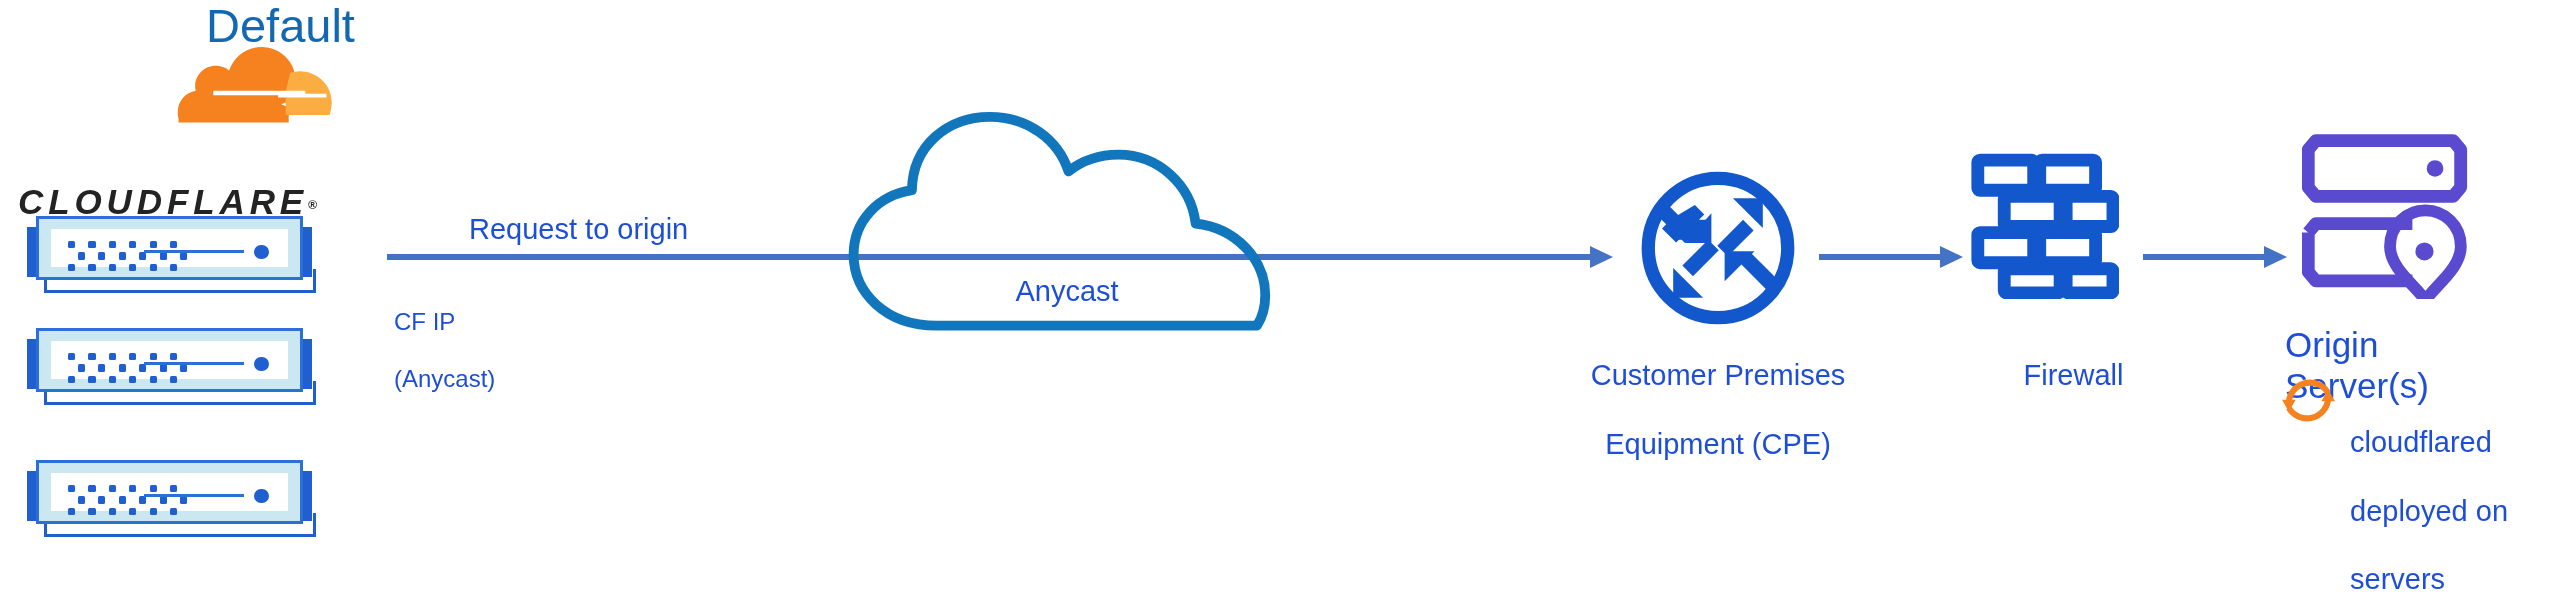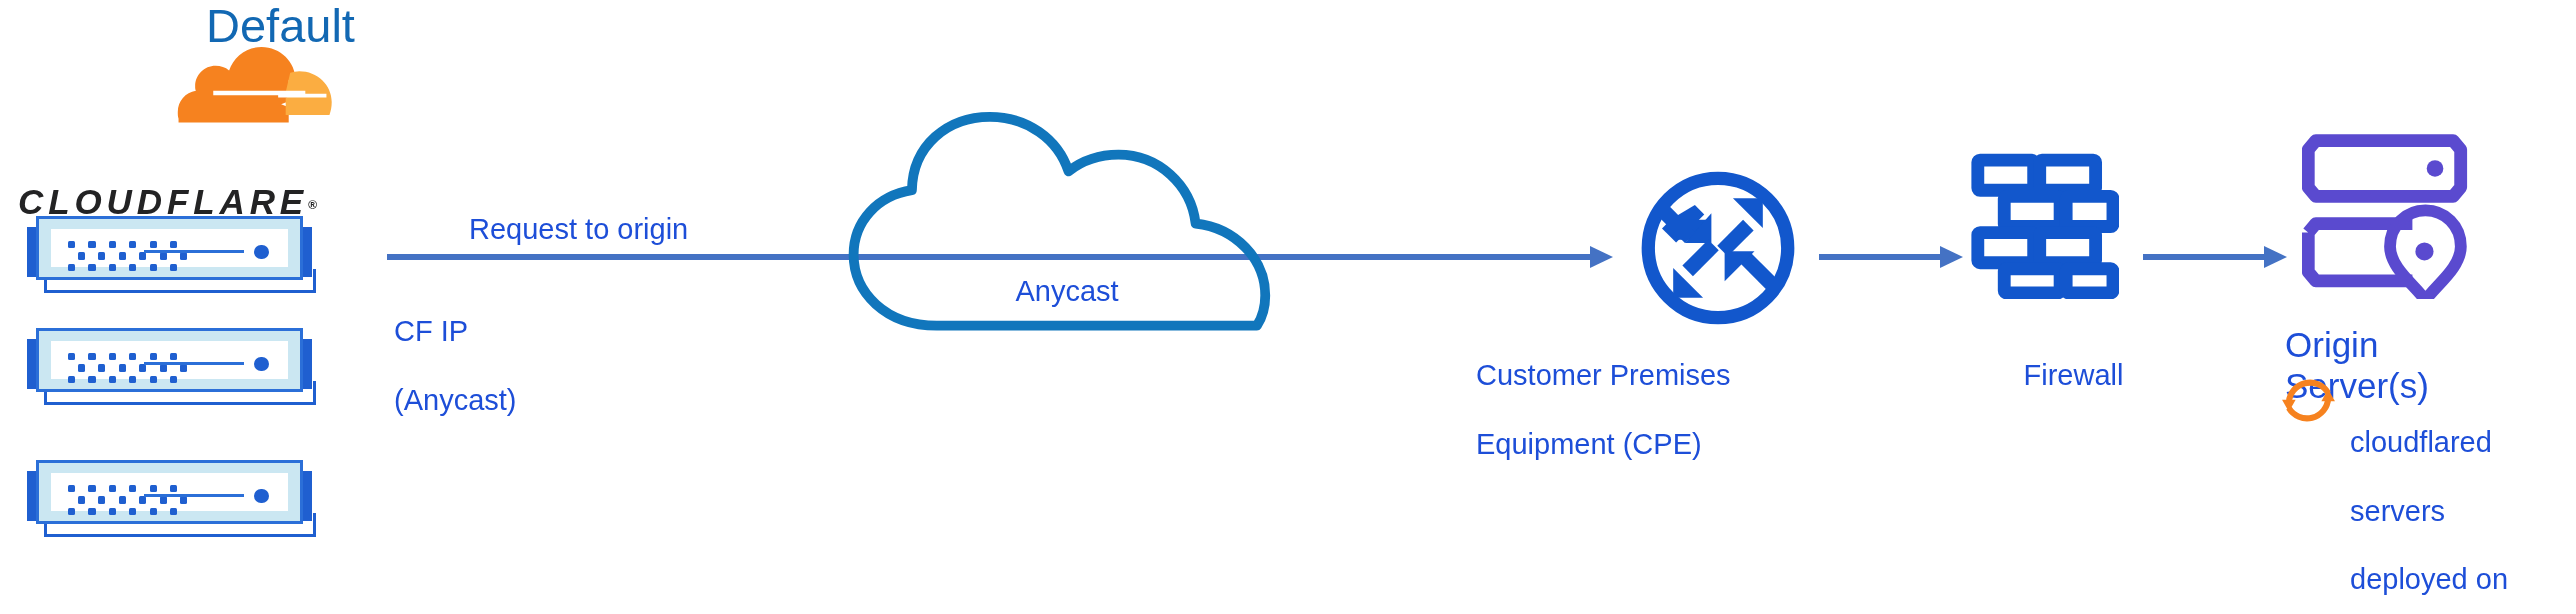--- a/index.html
+++ b/index.html
@@ -168,21 +168,21 @@
     </div>
   </div>
 
   <div class="arrow" style="left:387px;top:246px;width:1226px;">
     <div class="shaft" style="width:1203px;"></div>
     <div class="head" style="left:1203px;"></div>
   </div>
 
   <div class="lbl" style="left:469px;top:212px;font-size:29px;">Request to origin</div>
 
-  <div class="lbl" style="left:394px;top:280px;font-size:29px;">
+  <div class="lbl" style="left:394px;top:280px;font-size:24px;">
     <div>CF IP</div>
     <div>(Anycast)</div>
   </div>
 
   <svg class="svgbox" style="left:840px;top:106px;width:454px;height:235px;" viewBox="0 0 600 310">
     <path d="M128 290
              C 60 290 18 246 18 196
              C 18 152 50 118 95 111
              C 96 52 142 14 198 14
              C 247 14 288 43 302 86
@@ -211,21 +211,21 @@
     <g fill="#1257CC">
       <rect x="35" y="45" width="9" height="22" transform="rotate(45 39.5 56)"></rect>
       <polygon points="23,80 23,62 41,80"></polygon>
     </g>
 
     <g fill="#1257CC">
       <rect x="70" y="53" width="9" height="22" transform="rotate(135 74.5 64)"></rect>
       <polygon points="54,52 72,52 54,70"></polygon>
     </g>
   </svg>
-  <div class="lbl" style="left:1476px;top:324px;width:484px;text-align:left;font-size:29px;">
+  <div class="lbl" style="left:1476px;top:324px;width:484px;text-align:center;font-size:29px;">
     <div>Customer Premises</div>
     <div>Equipment (CPE)</div>
   </div>
 
   <div class="arrow" style="left:1819px;top:246px;width:144px;">
     <div class="shaft" style="width:121px;"></div>
     <div class="head" style="left:121px;"></div>
   </div>
 
   <svg class="svgbox" style="left:1968px;top:151px;width:151px;height:148px;" viewBox="0 0 200 196">
@@ -269,18 +269,18 @@
   <svg class="svgbox" style="left:2279px;top:371px;width:59px;height:59px;" viewBox="0 0 78 78">
     <g fill="none" stroke="#F6821F" stroke-width="8" stroke-linecap="butt">
       <path d="M13 49 A28 28 0 0 0 65 36"></path>
       <path d="M65 29 A28 28 0 0 0 13 42"></path>
     </g>
     <polygon points="4,38 22,38 13,54" fill="#F6821F"></polygon>
     <polygon points="74,40 56,40 65,24" fill="#F6821F"></polygon>
   </svg>
   <div class="lbl" style="left:2350px;top:391px;width:212px;font-size:29px;">
     <div>cloudflared</div>
+    <div>deployed on</div>
     <div>servers</div>
-    <div>deployed on</div>
   </div>
 
 </div>
 
 
 </body></html>

